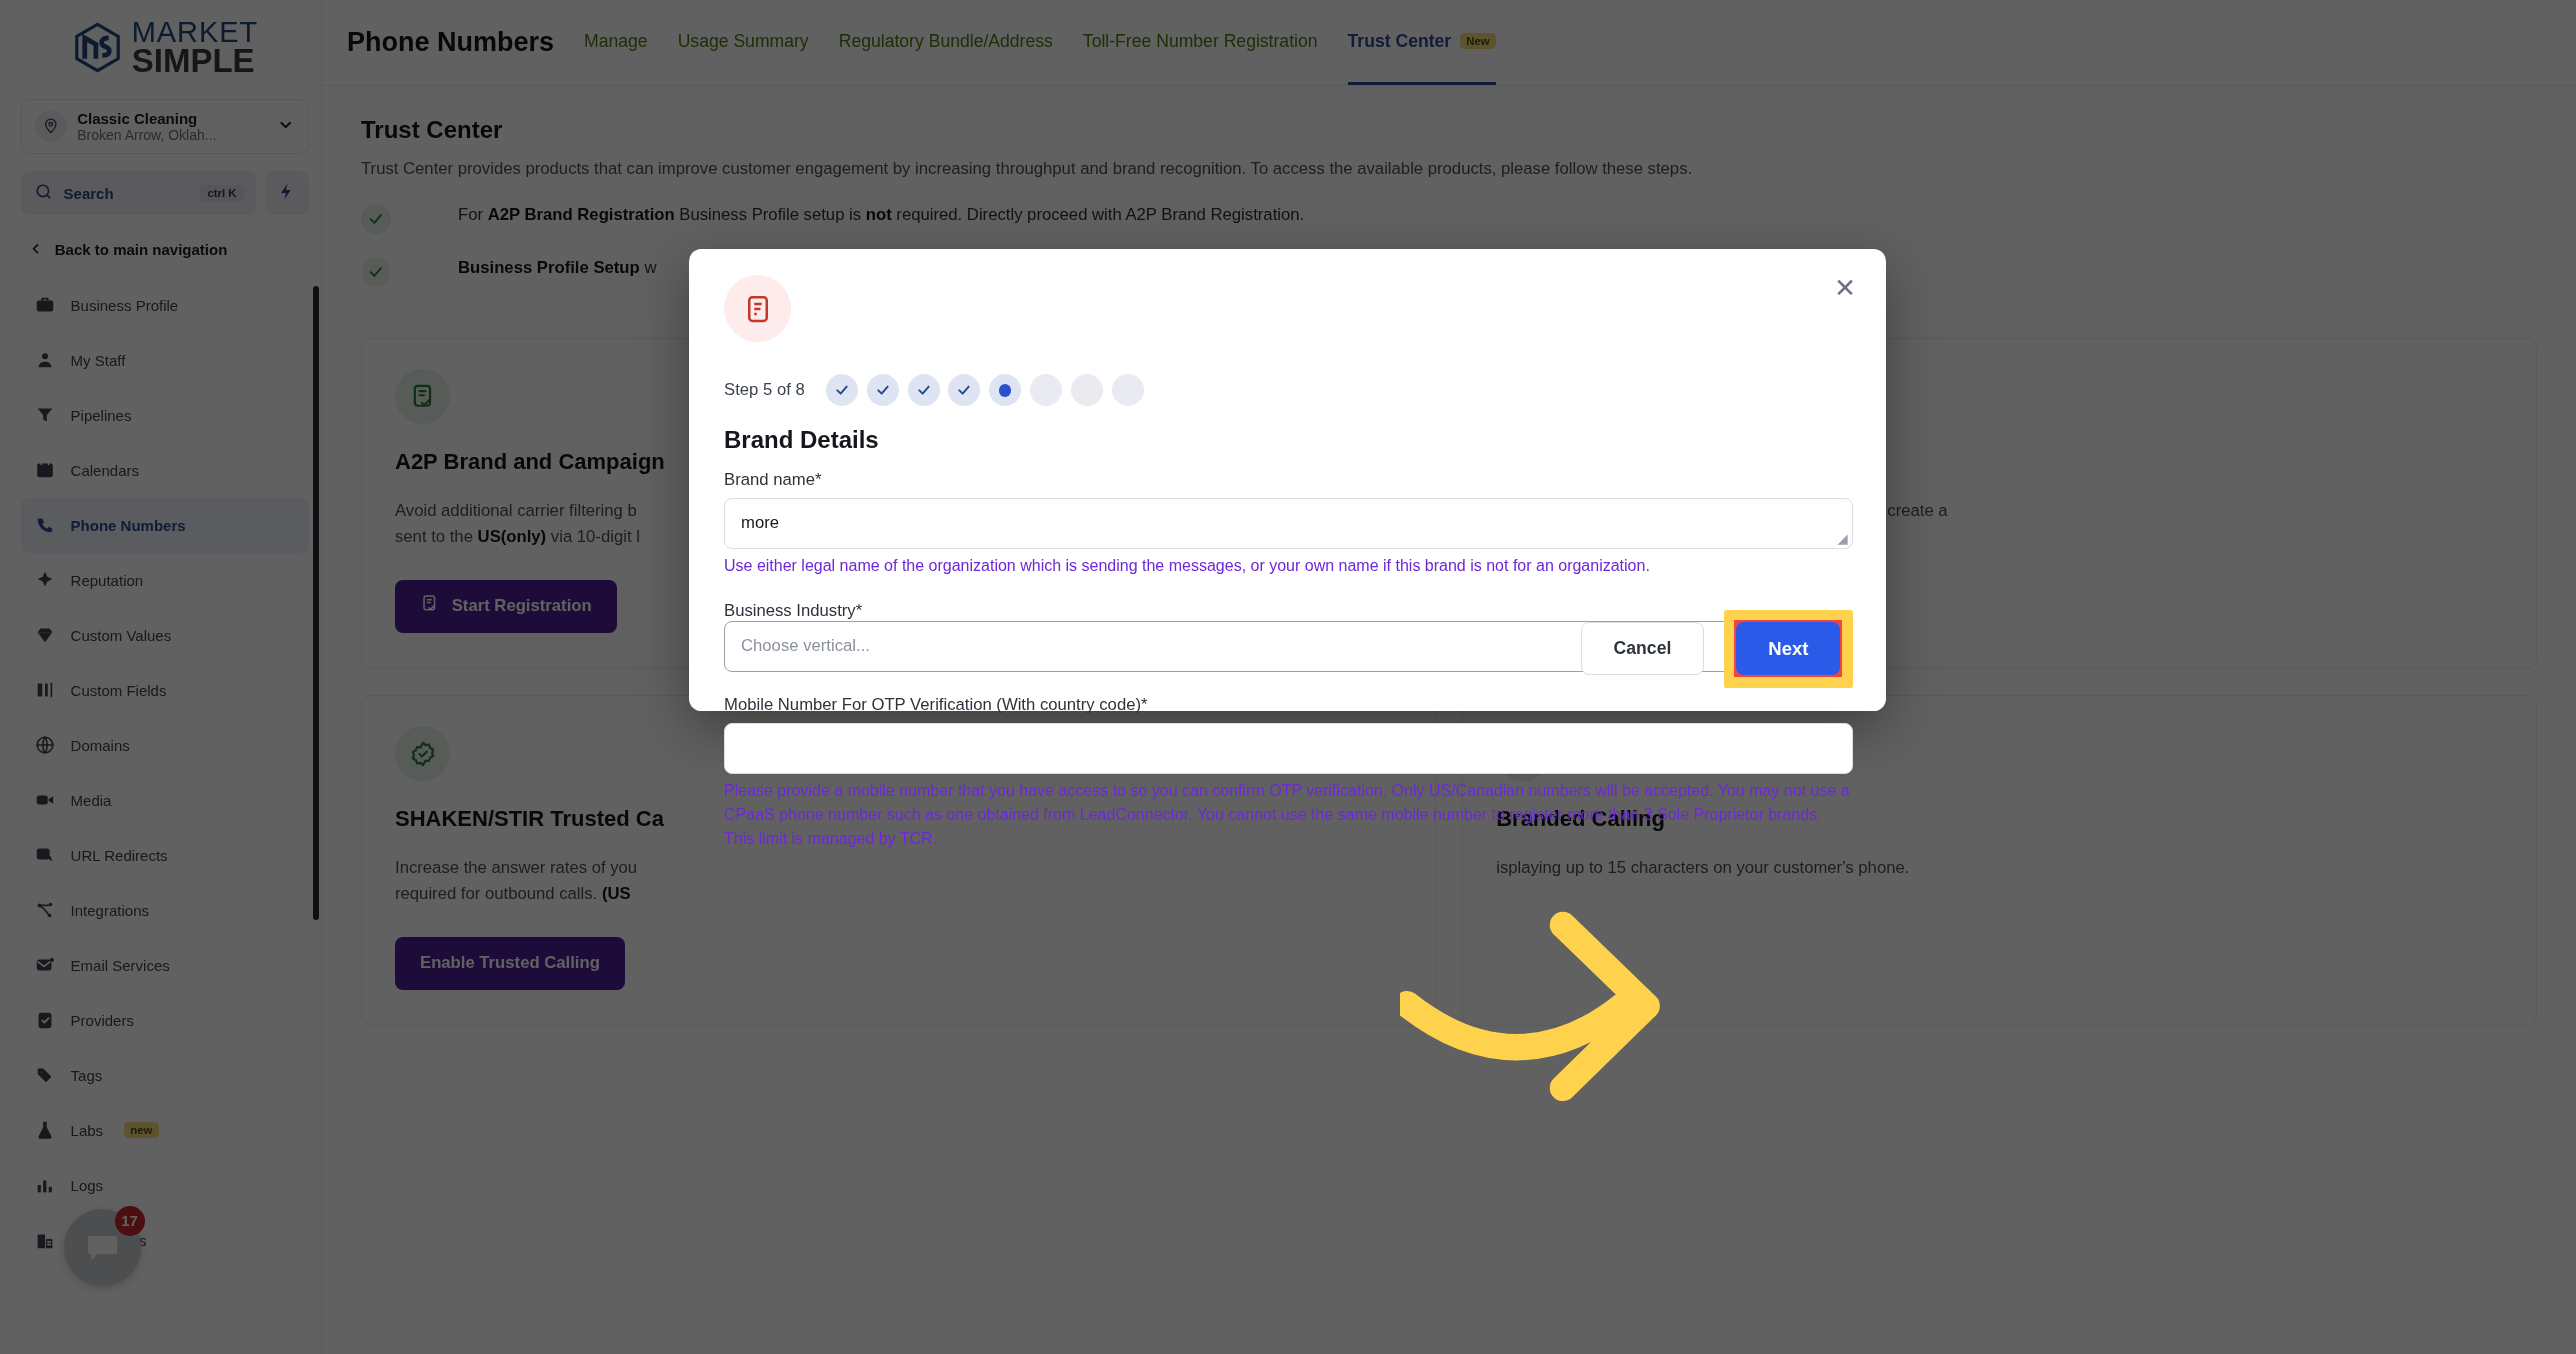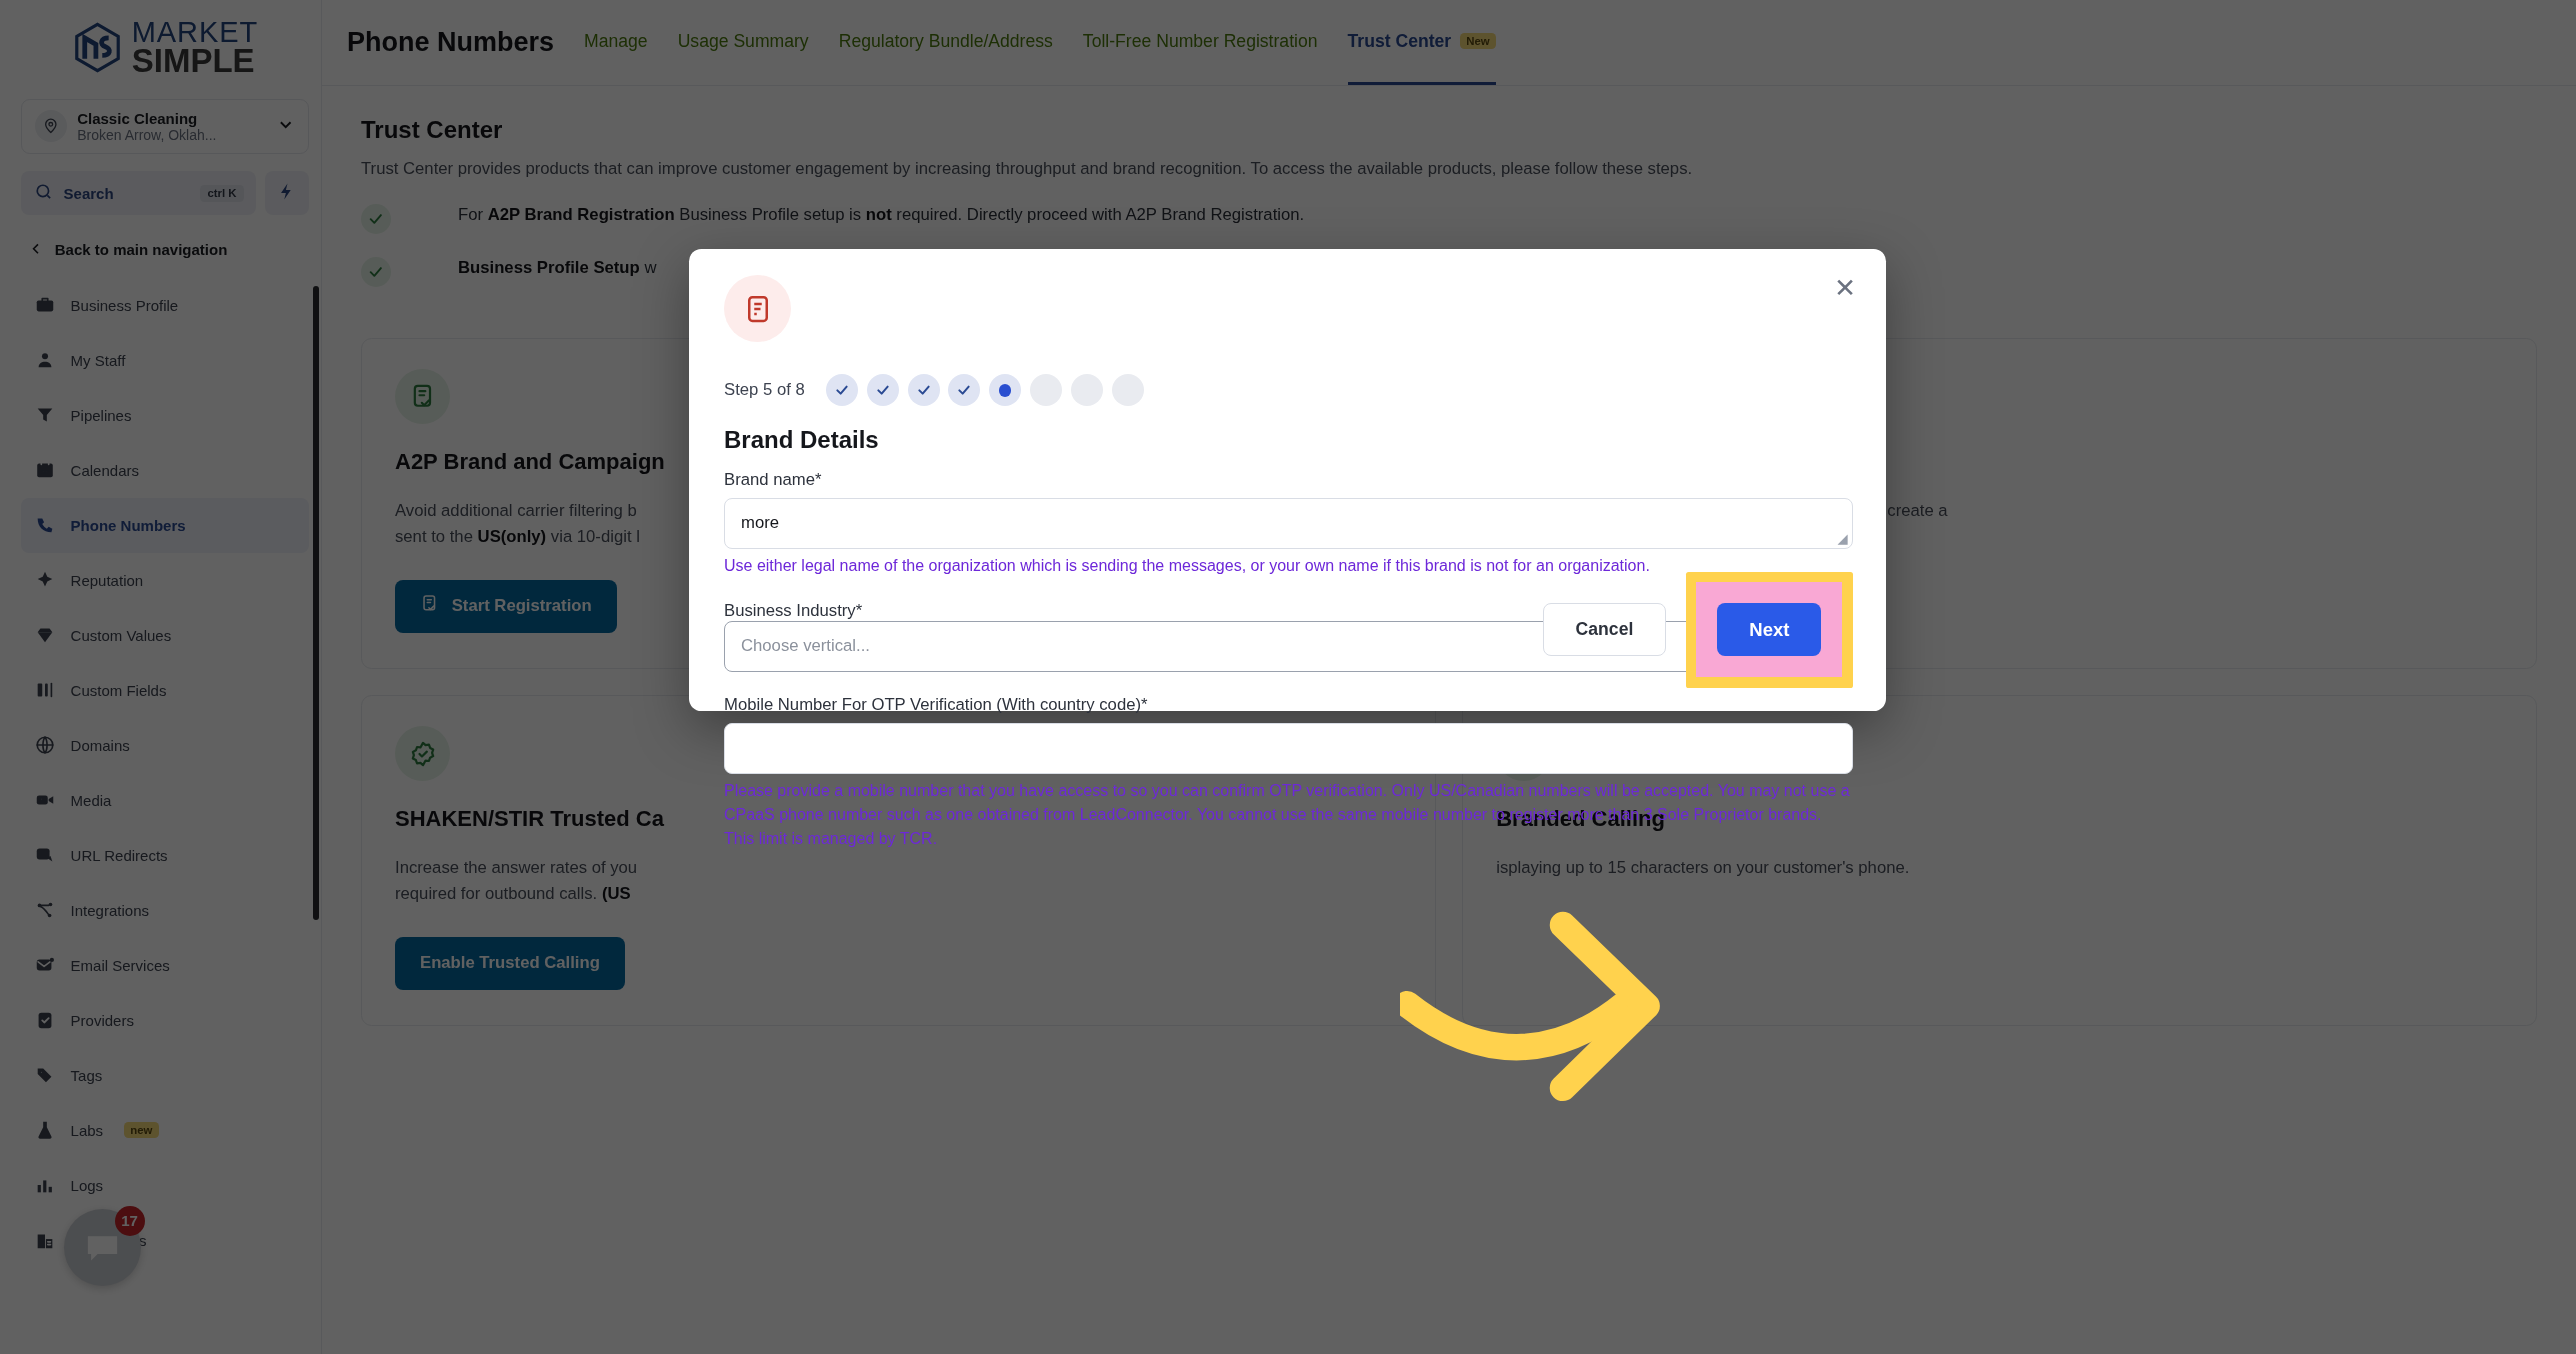--- a/index.html
+++ b/index.html
@@ -202,21 +202,21 @@
     width: 55px; height: 55px; border-radius: 50%;
     background: #e4f2e6; color: #2f7d41;
     display: flex; align-items: center; justify-content: center;
   }
   .card-h { font-size: 22px; font-weight: 700; color: #15171c; margin-top: 25px; }
   .card-p { font-size: 16.7px; color: #4a505c; margin-top: 23px; line-height: 1.55; }
   .card-p b { font-weight: 700; color: #15171c; }
   .card-btn {
     margin-top: 30px;
     display: inline-flex; align-items: center; gap: 12.3px;
-    background: #0369a1; color: #ffffff;
+    background: #4c1d95; color: #ffffff;
     border: none; border-radius: 8px;
     height: 53px; padding: 0 25px;
     font-size: 16.7px; font-weight: 600;
     font-family: "Liberation Sans", sans-serif;
   }
 
   
   #modal {
     position: absolute;
     left: 689px; top: 249px;
@@ -288,21 +288,21 @@
     background: #fff; color: #2d323c;
     font-size: 17.6px; font-weight: 600;
     font-family: "Liberation Sans", sans-serif;
     display: flex; align-items: center;
   }
   .btn-next-wrap {
     background: #ffd24d;
     padding: 10.6px;
     border-radius: 2.6px;
   }
-  .btn-next-inner { background: #f9a8d4; padding: 21px; }
+  .btn-next-inner { background: #ef4444; padding: 2px; }
   .btn-next {
     height: 53px; padding: 0 32px;
     border: none; border-radius: 8px;
     background: #2a5ae8; color: #ffffff;
     font-size: 18.5px; font-weight: 700;
     font-family: "Liberation Sans", sans-serif;
     display: flex; align-items: center;
   }
 
   

